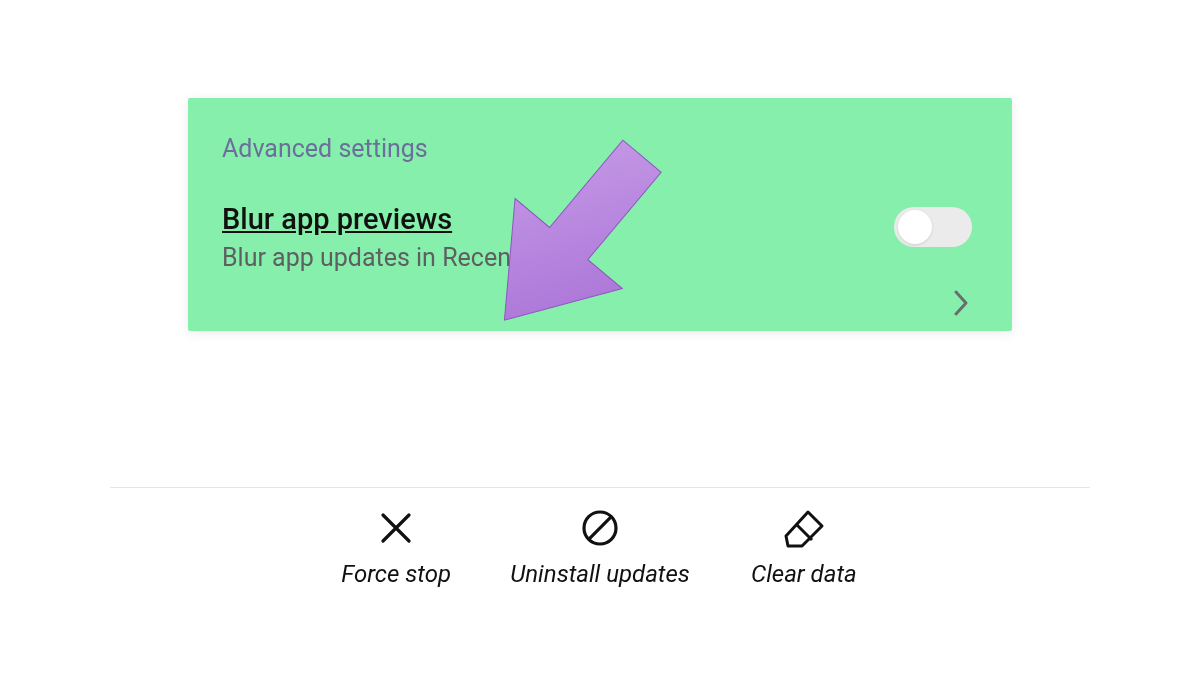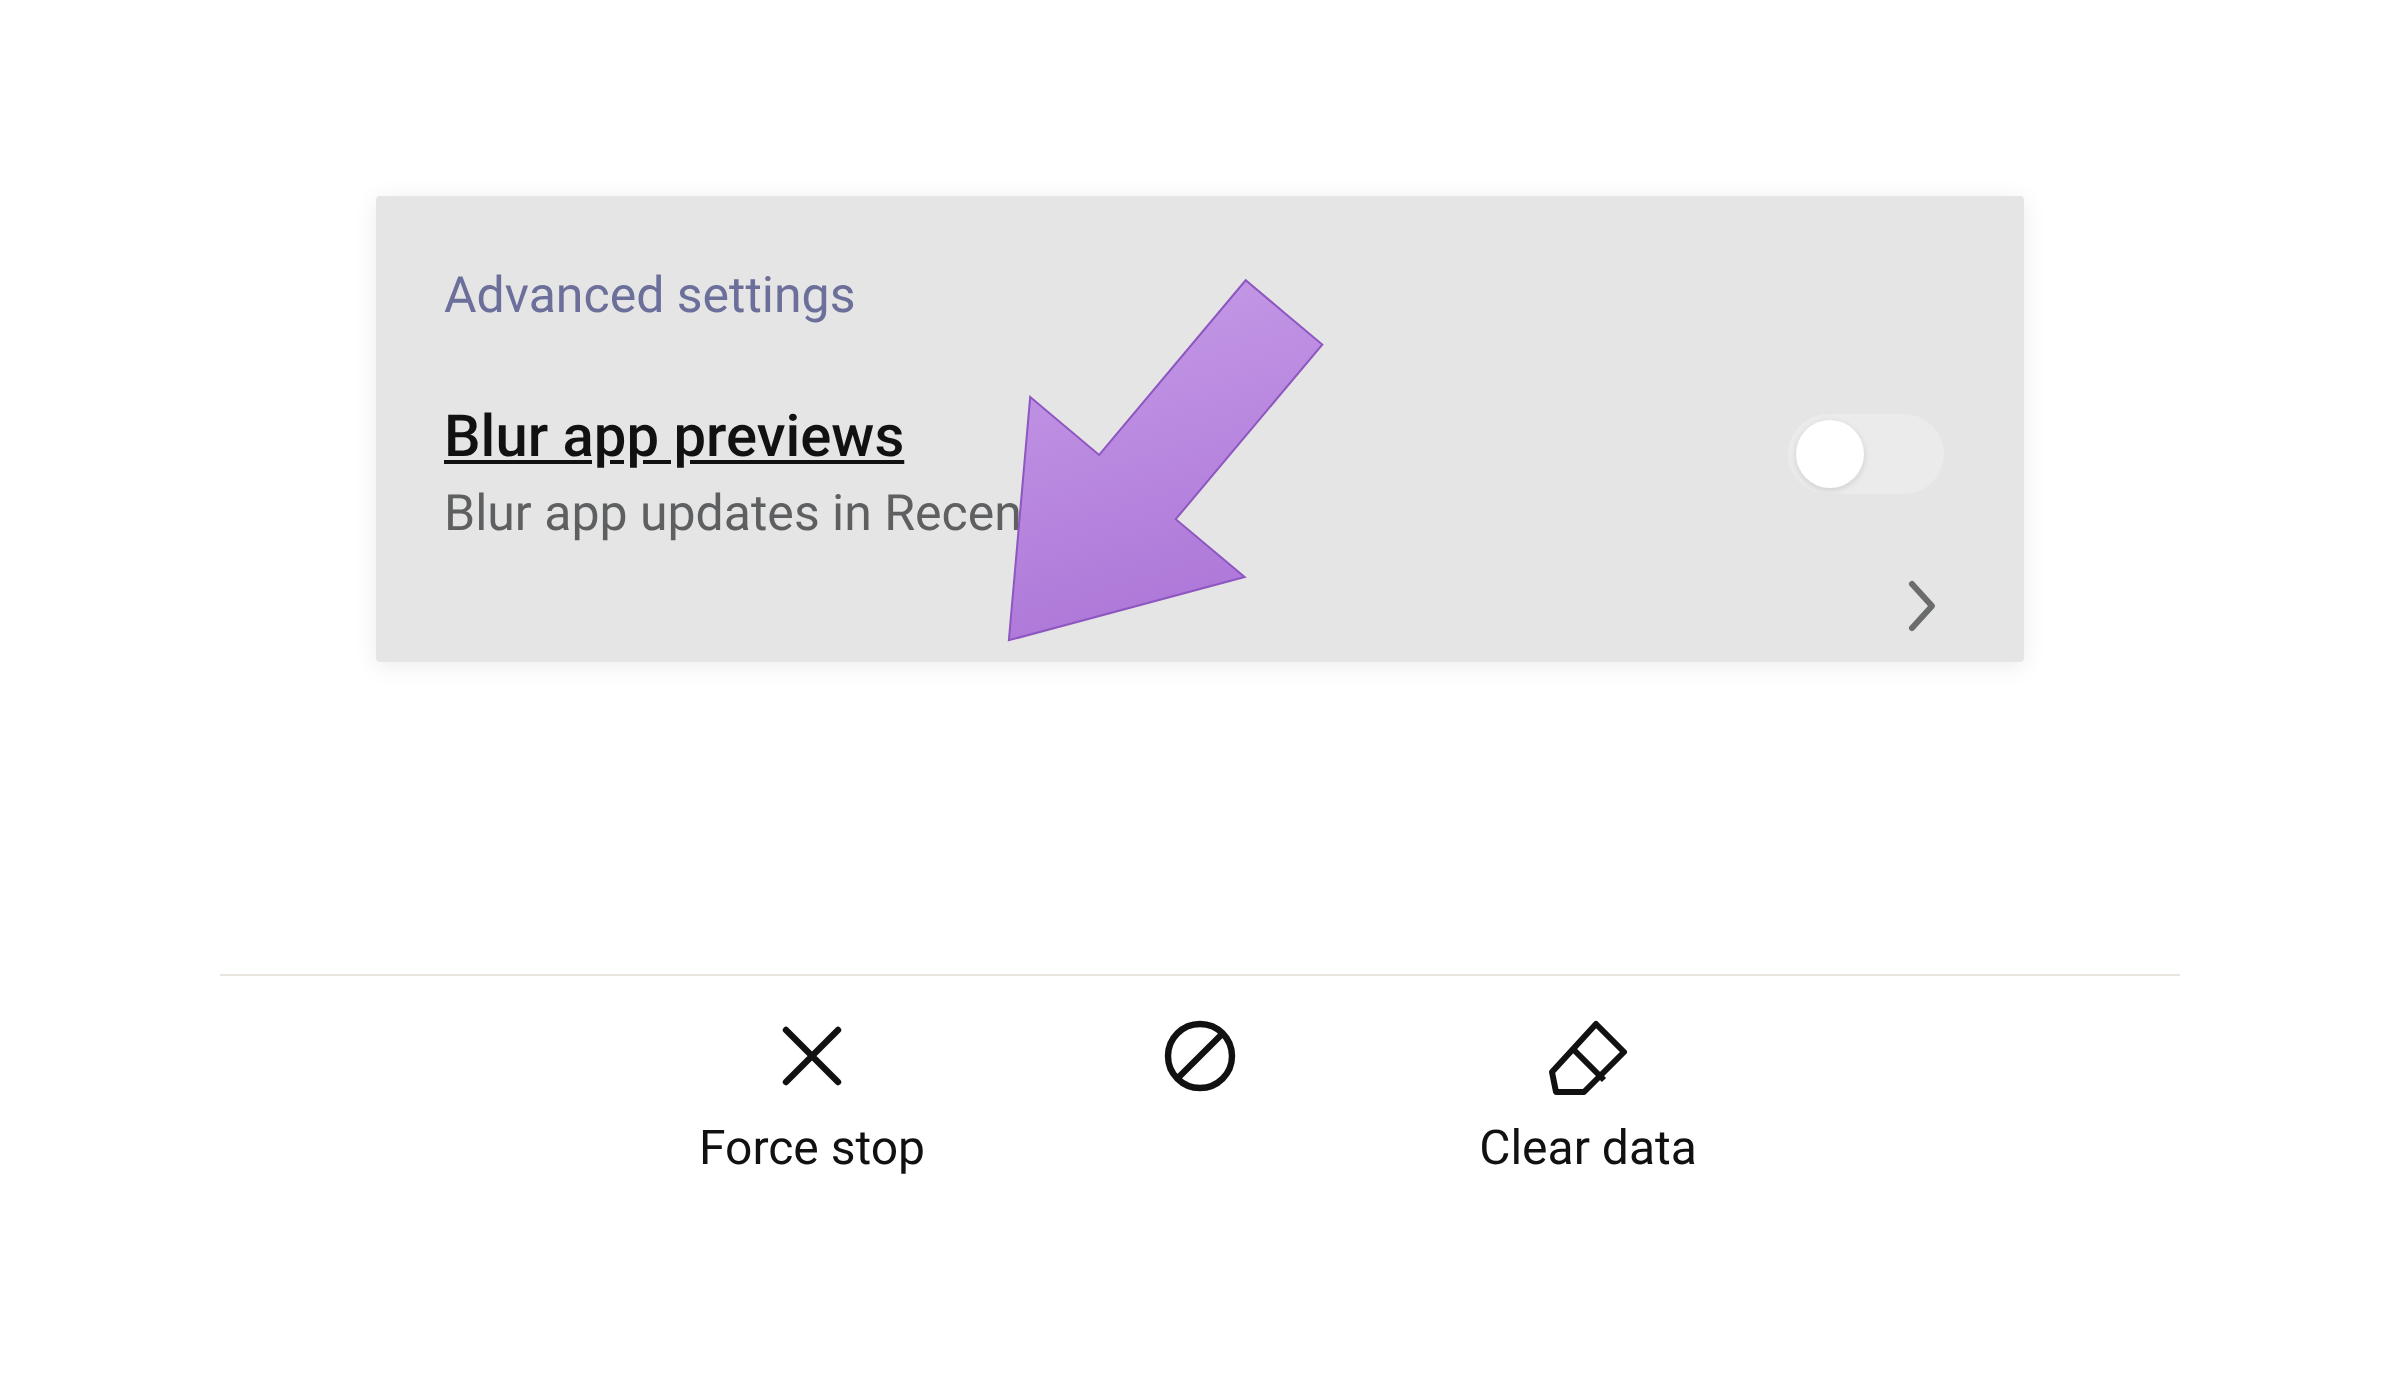--- a/index.html
+++ b/index.html
@@ -9,21 +9,21 @@
       font-family: -apple-system, BlinkMacSystemFont, 'Segoe UI', Roboto, sans-serif;
       background: #ffffff;
       position: relative;
       overflow: hidden;
     }
     .panel {
       position: absolute;
       left: 188px;
       top: 98px;
       width: 824px;
-      background: #e5e5e5;
+      background: #86efac;
       box-shadow: 0 2px 12px rgba(0,0,0,0.08);
       border-radius: 2px;
       padding: 36px 34px 26px 34px;
     }
     .section-header {
       color: #6b6f9a;
       font-size: 25px;
       font-weight: 400;
       margin-bottom: 38px;
     }
@@ -81,20 +81,21 @@
       background: #e8e5df;
     }
     .action-bar {
       position: absolute;
       left: 188px;
       right: 188px;
       top: 506px;
       display: flex;
       justify-content: center;
       gap: 34px;
+      font-style: italic;
     }
     .action {
       display: flex;
       flex-direction: column;
       align-items: center;
       gap: 10px;
       min-width: 160px;
     }
     .action .icon-wrap {
       width: 44px;
@@ -153,20 +154,21 @@
     <div class="action-label">Force stop</div>
   </div>
 
   <div class="action">
     <div class="icon-wrap">
       <svg width="40" height="40" viewBox="0 0 40 40">
         <circle cx="20" cy="20" r="16" stroke="#111" stroke-width="3.2" fill="none"></circle>
         <line x1="8.7" y1="31.3" x2="31.3" y2="8.7" stroke="#111" stroke-width="3.2"></line>
       </svg>
     </div>
+    <div class="action-label">Uninstall updates</div>
   </div>
 
   <div class="action">
     <div class="icon-wrap">
       <svg width="44" height="40" viewBox="0 0 44 40">
         <path d="M26 4 L40 18 L20 38 L6 38 L4 28 Z" stroke="#111" stroke-width="3" fill="none" stroke-linejoin="round"></path>
         <line x1="14" y1="16" x2="30" y2="32" stroke="#111" stroke-width="3"></line>
       </svg>
     </div>
     <div class="action-label">Clear data</div>

